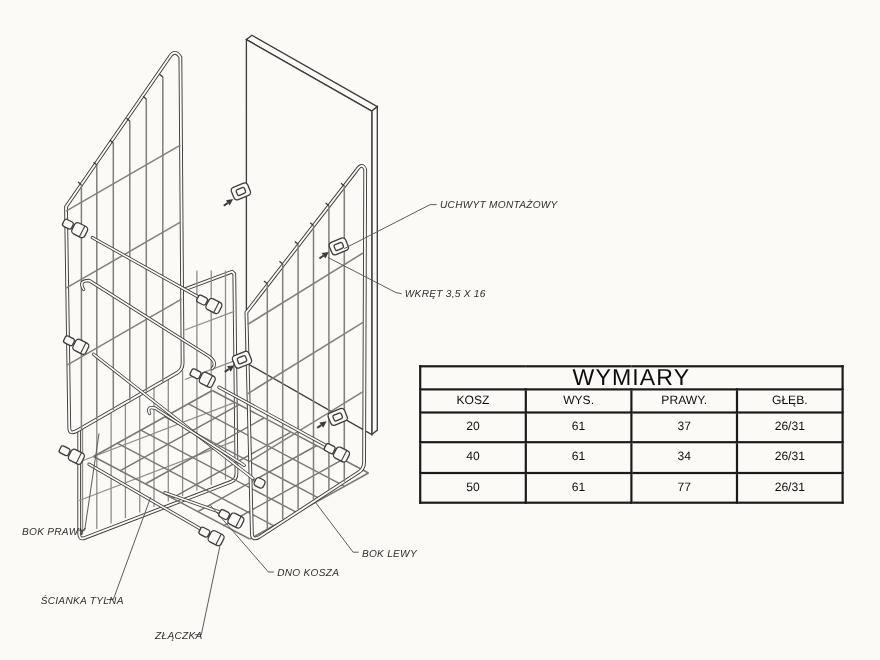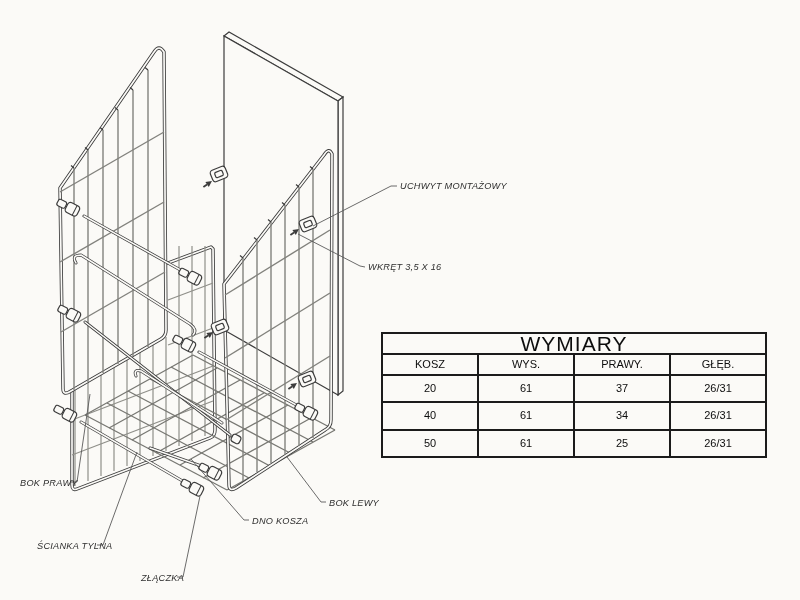--- a/index.html
+++ b/index.html
@@ -244,19 +244,19 @@
       </tr>
       <tr>
         <td>40</td>
         <td>61</td>
         <td>34</td>
         <td>26/31</td>
       </tr>
       <tr>
         <td>50</td>
         <td>61</td>
-        <td>25</td>
+        <td>77</td>
         <td>26/31</td>
       </tr>
     </tbody>
   </table>
 
 </div>
 
 </body></html>

